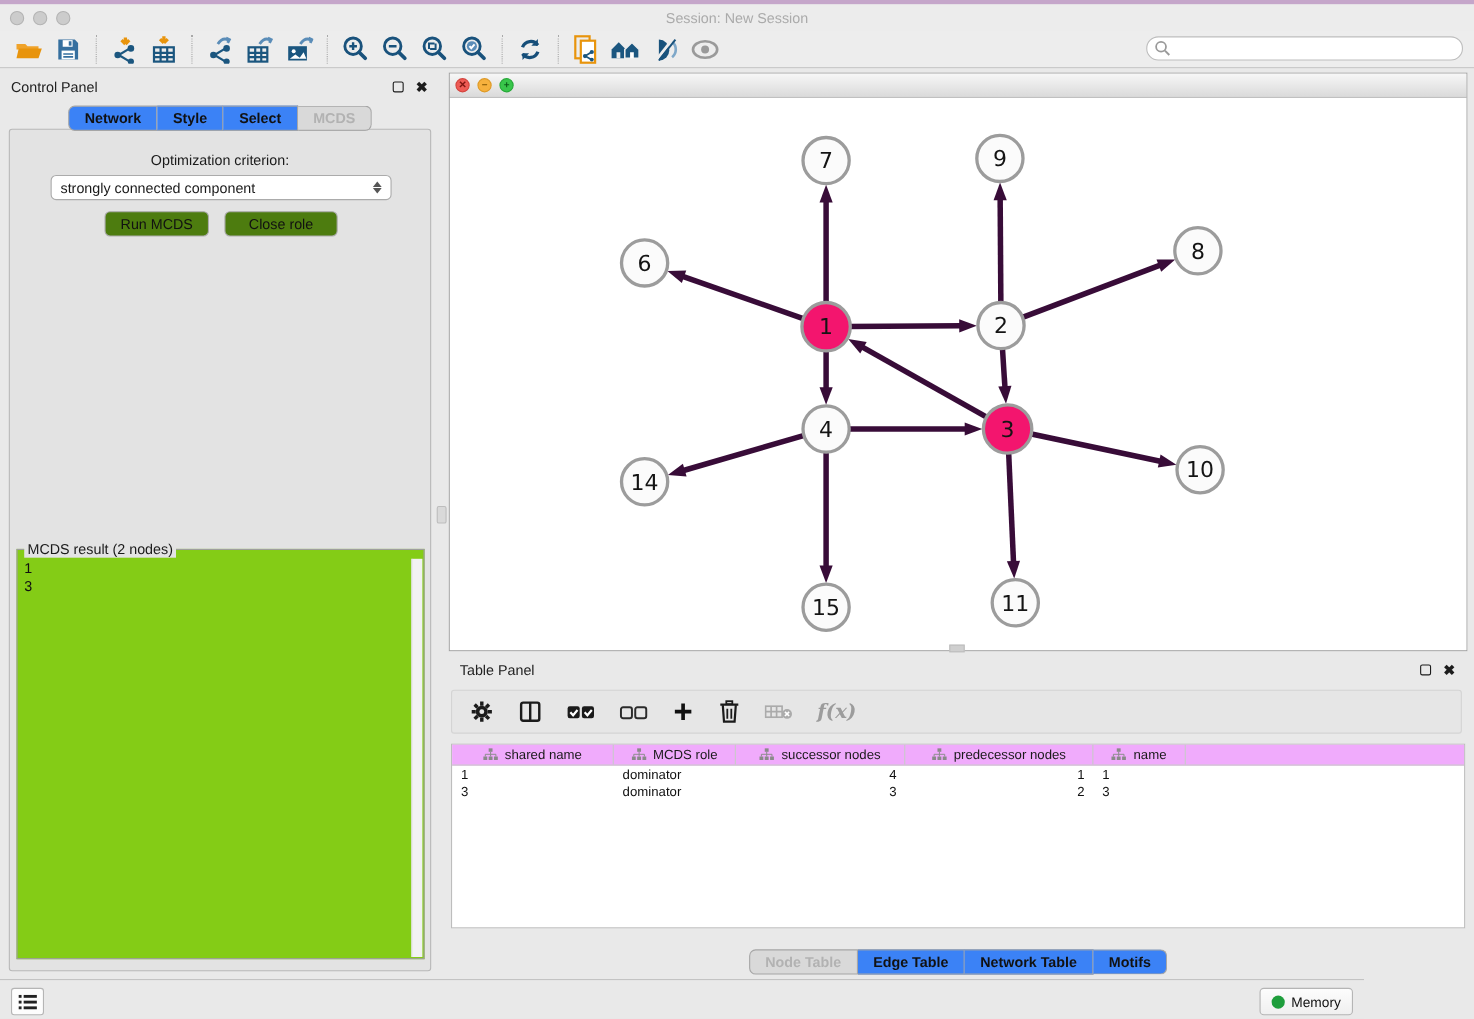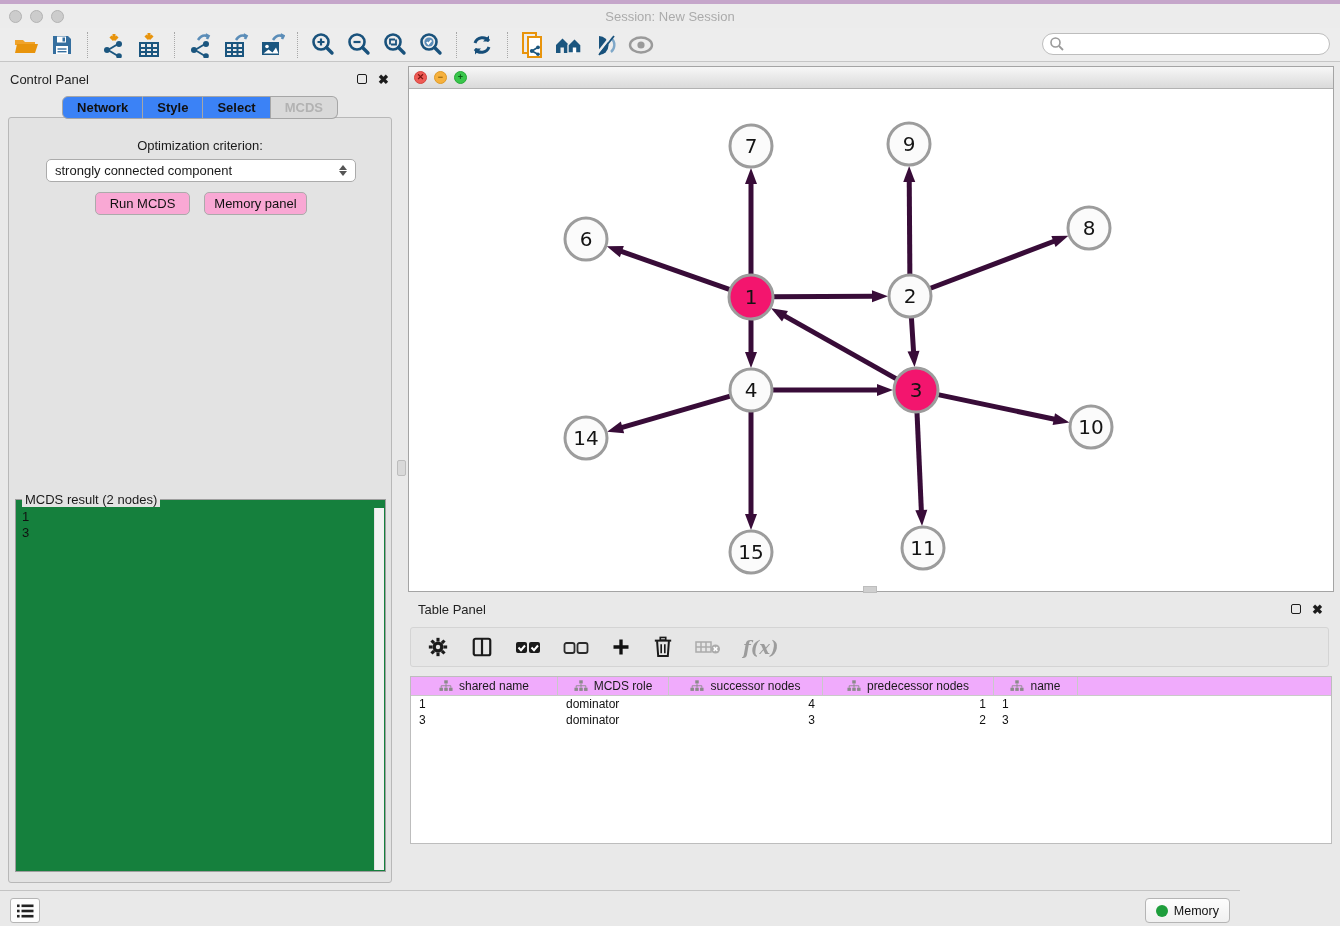--- a/index.html
+++ b/index.html
@@ -56,28 +56,28 @@
     position:absolute; left:37px; top:41px; width:310px; height:23px;
     background:#fff; border:1px solid #ABABAB; border-radius:5px;
     display:flex; align-items:center; padding:0 8px; font-size:13px;justify-content:center;
   }
   .dropdown .dval { flex:1; }
   .stepper { display:flex; flex-direction:column; gap:1px; align-items:center; }
   .stepper i { border:4px solid transparent; display:block; width:0; height:0; }
   .stepper .up { border-bottom:5px solid #555; border-top:0; }
   .stepper .dn { border-top:5px solid #555; border-bottom:0; }
   .cbtn {
-    position:absolute; height:23px; background:#f9a8d4; border:1px solid #ABABAB; border-radius:5px;
+    position:absolute; height:23px; background:#4d7c0f; border:1px solid #ABABAB; border-radius:5px;
     font-size:13px; font-family:inherit; color:#111; text-align:center;
   }
   #run-btn { left:86px; top:74px; width:95px; }
   #close-btn { left:195px; top:74px; width:103px; }
   fieldset.result {
     position:absolute; left:6px; top:374px; width:371px; height:380px;
-    background:#15803d; border:1px solid #9E9E9E;
+    background:#84cc16; border:1px solid #9E9E9E;
   }
   fieldset.result legend { font-size:13px; color:#1a1a1a; margin-left:6px; padding:0 3px; background:#E3E3E3; }
   .result-text { position:absolute; left:6px; top:2px; font-size:13px; line-height:16px; white-space:pre; color:#111; }
   .result-scroll { position:absolute; right:1px; top:1px; bottom:1px; width:10px; background:#F2F2F2; border-left:1px solid #E2E2E2; }
   .v-grip { position:absolute; left:397px; top:460px; width:9px; height:16px; background:#D9D9D9; border:1px solid #BDBDBD; border-radius:2px; }
   
   .net-window {
     position:absolute; left:408px; top:66px; width:926px; height:526px;
     border:1px solid #A4A4A4; background:#fff;
   }
@@ -318,21 +318,21 @@
   <div class="cp-content">
     <div class="opt-label">Optimization criterion:</div>
     <div class="dropdown">
       <span class="dval">strongly connected component</span>
       <span class="stepper">
           <i class="up"></i>
           <i class="dn"></i>
         </span>
     </div>
     <button class="cbtn" id="run-btn">Run MCDS</button>
-    <button class="cbtn" id="close-btn">Memory panel</button>
+    <button class="cbtn" id="close-btn">Close role</button>
     <fieldset class="result">
       <legend>MCDS result (2 nodes)</legend>
       <div class="result-text" id="result-text">1
 3</div>
       <div class="result-scroll"></div>
     </fieldset>
   </div>
 </div>
 <div class="v-grip"></div>
 
@@ -602,20 +602,26 @@
         </div>
         <div class="tr">
           <div class="td" style="width: 147px; text-align: left;">3</div>
           <div class="td" style="width: 111px; text-align: left;">dominator</div>
           <div class="td" style="width: 154px; text-align: right;">3</div>
           <div class="td" style="width: 171px; text-align: right;">2</div>
           <div class="td" style="width: 84px; text-align: left;">3</div>
         </div>
       </div>
   </div>
+  <div class="bottom-tabs" id="bottom-tabs">
+      <span class="tab selected">Node Table</span>
+      <span class="tab">Edge Table</span>
+      <span class="tab">Network Table</span>
+      <span class="tab">Motifs</span>
+    </div>
 </div>
 
 <div class="statusbar">
   <span class="list-btn">
     <svg width="18" height="16" viewBox="0 0 18 16">
       <g fill="#222">
         <rect x="1" y="1.5" width="2.6" height="2.6"></rect>
           <rect x="5.5" y="1.5" width="12" height="2.6"></rect>
         <rect x="1" y="6.7" width="2.6" height="2.6"></rect>
           <rect x="5.5" y="6.7" width="12" height="2.6"></rect>

